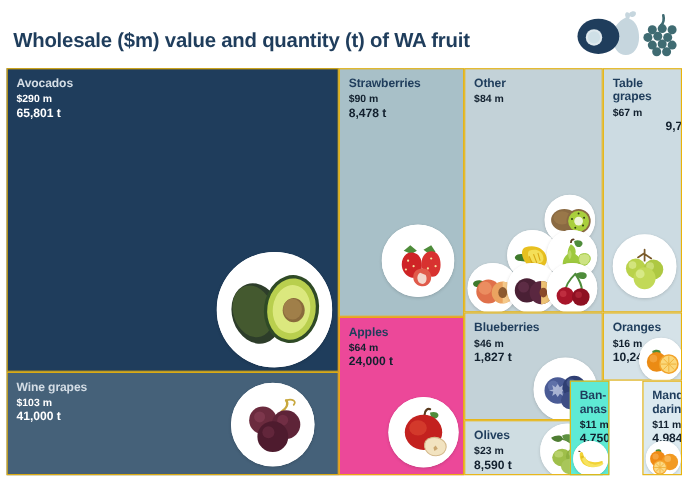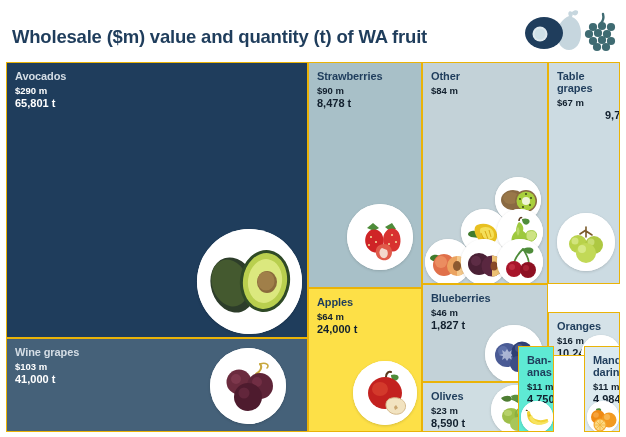--- a/index.html
+++ b/index.html
@@ -170,21 +170,21 @@
               <circle cx="29" cy="38" r="1"></circle>
               <circle cx="22" cy="41" r="1"></circle>
             <circle cx="45" cy="31" r="1"></circle>
               <circle cx="49" cy="38" r="1"></circle>
               <circle cx="42" cy="40" r="1"></circle>
           </g>
         </svg>
       </div>
     </div>
 
-    <div class="tile light" style="left:302px; top:226px; width:114px; height:144px; background:#fde047;">
+    <div class="tile light" style="left:302px; top:226px; width:114px; height:144px; background:#ec4899;">
       <div class="label">Apples</div>
       <div class="value" style="top:22px;">$64 m</div>
       <div class="qty" style="top:34px;">24,000 t</div>
       <div class="photo" style="left:44px; top:72px; width:64px; height:64px;">
         <svg viewBox="0 0 64 64">
           <rect width="64" height="64" fill="#ffffff"></rect>
           <path d="M33 16 C33 12 36 10 38 11" stroke="#5a3a1e" stroke-width="2" fill="none" stroke-linecap="round"></path>
           <path d="M38 14 C44 12 48 16 44 19 C41 21 38 18 38 14 Z" fill="#4e8c3a"></path>
           <ellipse cx="32" cy="32" rx="17" ry="16" fill="#c3211f"></ellipse>
           <ellipse cx="27" cy="28" rx="8" ry="7" fill="#de4a34" opacity="0.6"></ellipse>
@@ -325,21 +325,21 @@
           <circle cx="21" cy="31" r="9" fill="#b9d24a"></circle>
           <circle cx="18" cy="28" r="3.5" fill="#d8e98a" opacity="0.8"></circle>
           <circle cx="37" cy="32" r="9" fill="#aec842"></circle>
           <circle cx="34" cy="29" r="3.5" fill="#cfe27e" opacity="0.8"></circle>
           <circle cx="29" cy="40" r="10" fill="#c2d957"></circle>
           <circle cx="25" cy="36" r="4" fill="#dcec92" opacity="0.8"></circle>
         </svg>
       </div>
     </div>
 
-    <div class="tile light" style="left:542px; top:222px; width:72px; height:44px; background:#d5e2e8;margin-top:28px;">
+    <div class="tile light" style="left:542px; top:222px; width:72px; height:62px; background:#d5e2e8;">
       <div class="label">Oranges</div>
       <div class="value" style="top:22px;">$16 m</div>
       <div class="qty" style="top:34px;">10,247 t</div>
       <div class="photo" style="left:32px; top:22px; width:40px; height:40px;">
         <svg viewBox="0 0 40 40">
             <rect width="40" height="40" fill="#fff"></rect>
           <path d="M12 12 C18 9 22 13 18 16 C15 18 12 15 12 12 Z" fill="#4e8c3a"></path>
           <circle cx="16" cy="22" r="9" fill="#eb8b14"></circle>
           <circle cx="13" cy="19" r="3.5" fill="#f6ab46" opacity="0.7"></circle>
           <circle cx="27" cy="24" r="9" fill="#f2a32a"></circle>

